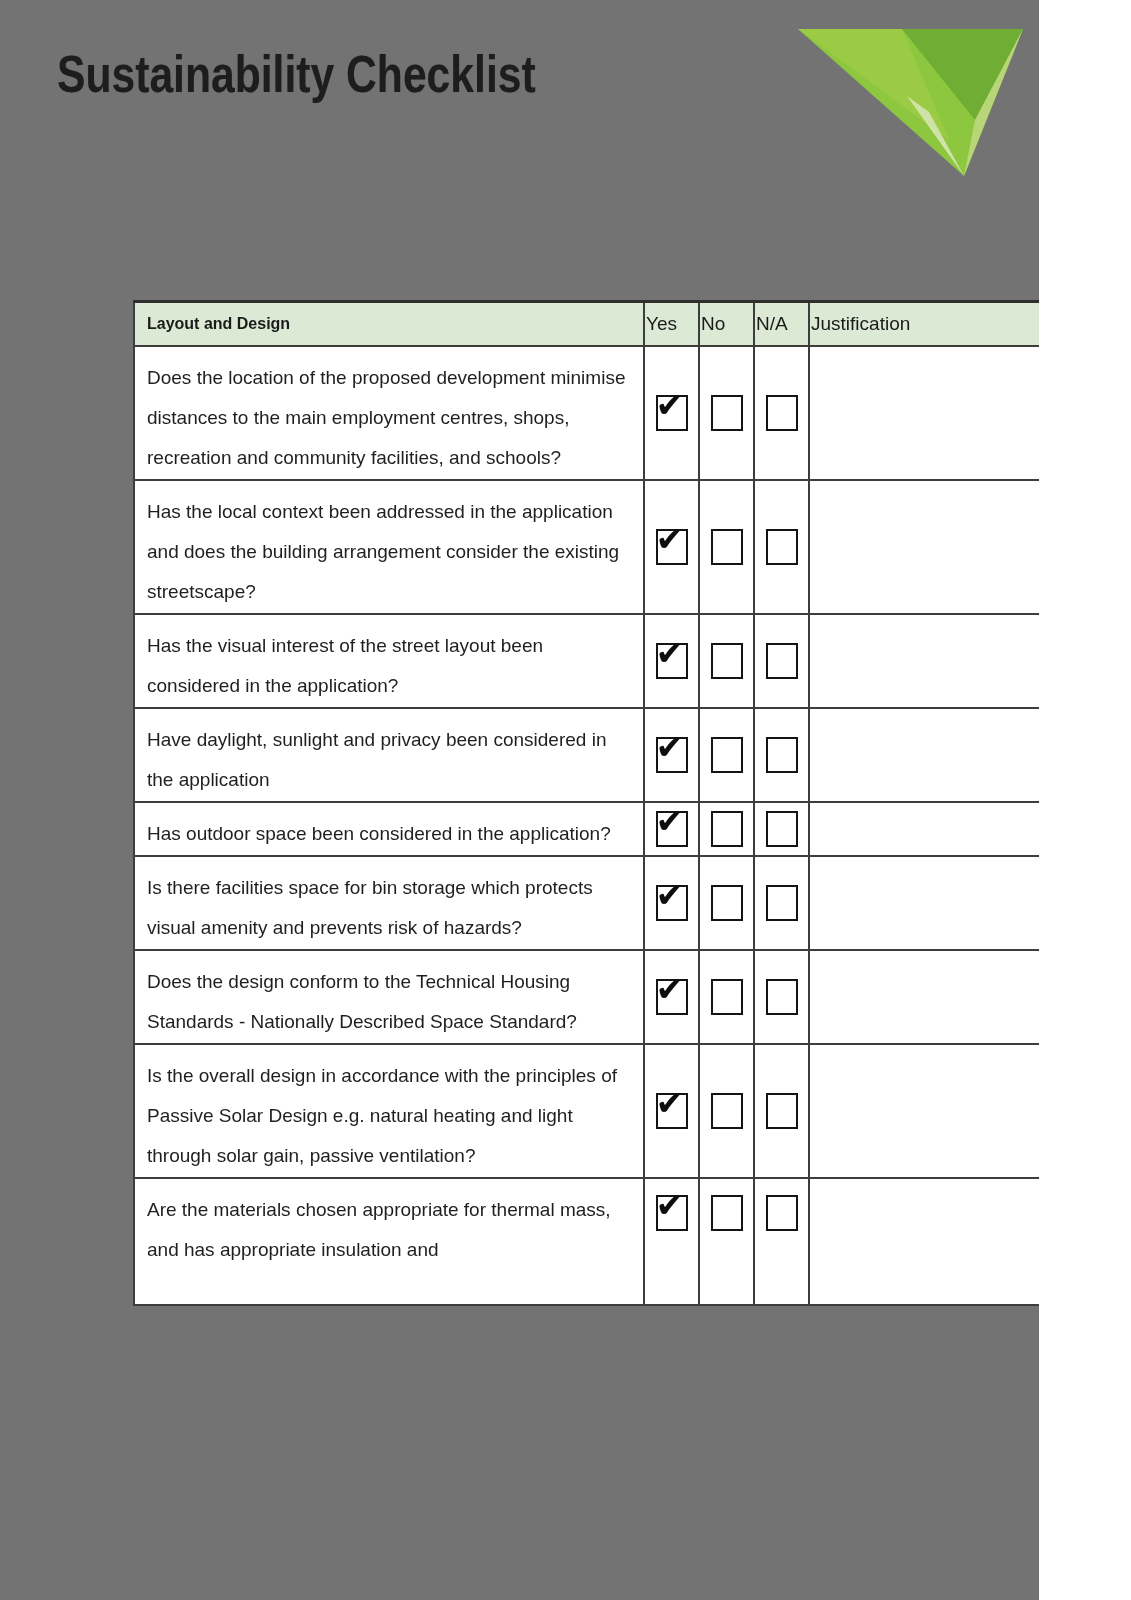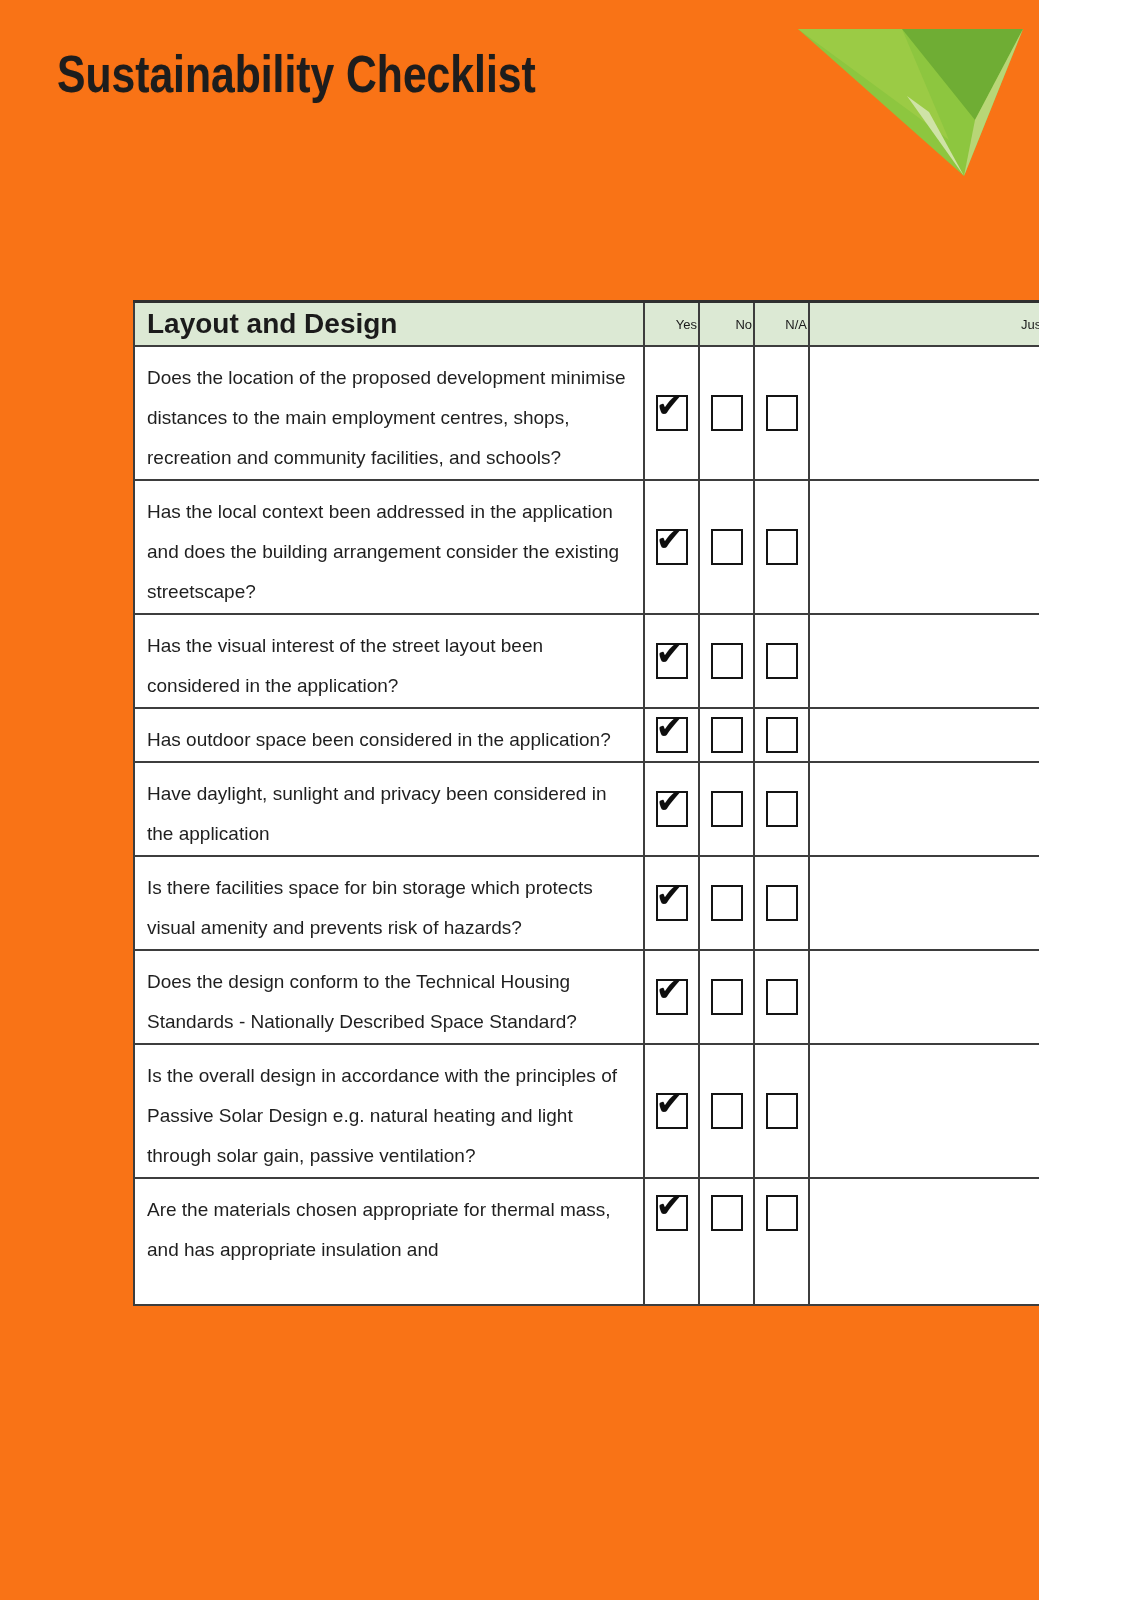--- a/index.html
+++ b/index.html
@@ -1,19 +1,19 @@
 <!DOCTYPE html>
 <html><head>
 <meta charset="utf-8">
 <style>
   html,body { margin:0; padding:0; background:#ffffff; }
   .page {
     position:relative;
     width:1039px; height:1600px;
-    background:#f97316;
+    background:#737373;
     overflow:hidden;
     font-family:"Liberation Sans", sans-serif;
     color:#1c1c1c;
   }
 
   
   .corner-decor {
     position:absolute; top:0; right:0;
     width:250px; height:195px;
   }
@@ -51,30 +51,30 @@
   table.checklist col.c-na  { width:55px; }
   table.checklist col.c-just { width:282px; }
 
   table.checklist th, table.checklist td {
     border:2px solid #3d3d3d;
   }
   table.checklist thead th {
     background:#dce9d4;
     height:40px;
     font-weight:normal;
-    font-size:13px;
-    text-align:right;
+    font-size:19px;
+    text-align:left;
     color:#1b1b1b;
     border-top:3px solid #2f2f2f;
   }
   table.checklist thead th.h-category {
     text-align:left;
     padding-left:12px;
     font-weight:bold;
-    font-size:28px;
+    font-size:16px;
   }
   td.q-cell {
     padding:11px 14px 1px 12px;
     line-height:40px;
     vertical-align:middle;
     background:#ffffff;
   }
   td.check-cell {
     vertical-align:middle;
     text-align:center;
@@ -188,41 +188,41 @@
       </td>
       <td class="check-cell">
         <div class="checkbox">
               <span class="tick"></span>
             </div>
       </td>
       <td class="just-cell"></td>
     </tr>
 
     <tr class="q-row">
+      <td class="q-cell">Have daylight, sunlight and privacy been considered in the application</td>
+      <td class="check-cell">
+        <div class="checkbox checked">
+              <span class="tick">✔</span>
+            </div>
+      </td>
+      <td class="check-cell">
+        <div class="checkbox">
+              <span class="tick"></span>
+            </div>
+      </td>
+      <td class="check-cell">
+        <div class="checkbox">
+              <span class="tick"></span>
+            </div>
+      </td>
+      <td class="just-cell"></td>
+    </tr>
+
+    <tr class="q-row">
       <td class="q-cell">Has outdoor space been considered in the application?</td>
-      <td class="check-cell">
-        <div class="checkbox checked">
-              <span class="tick">✔</span>
-            </div>
-      </td>
-      <td class="check-cell">
-        <div class="checkbox">
-              <span class="tick"></span>
-            </div>
-      </td>
-      <td class="check-cell">
-        <div class="checkbox">
-              <span class="tick"></span>
-            </div>
-      </td>
-      <td class="just-cell"></td>
-    </tr>
-
-    <tr class="q-row">
-      <td class="q-cell">Have daylight, sunlight and privacy been considered in the application</td>
       <td class="check-cell">
         <div class="checkbox checked">
               <span class="tick">✔</span>
             </div>
       </td>
       <td class="check-cell">
         <div class="checkbox">
               <span class="tick"></span>
             </div>
       </td>

